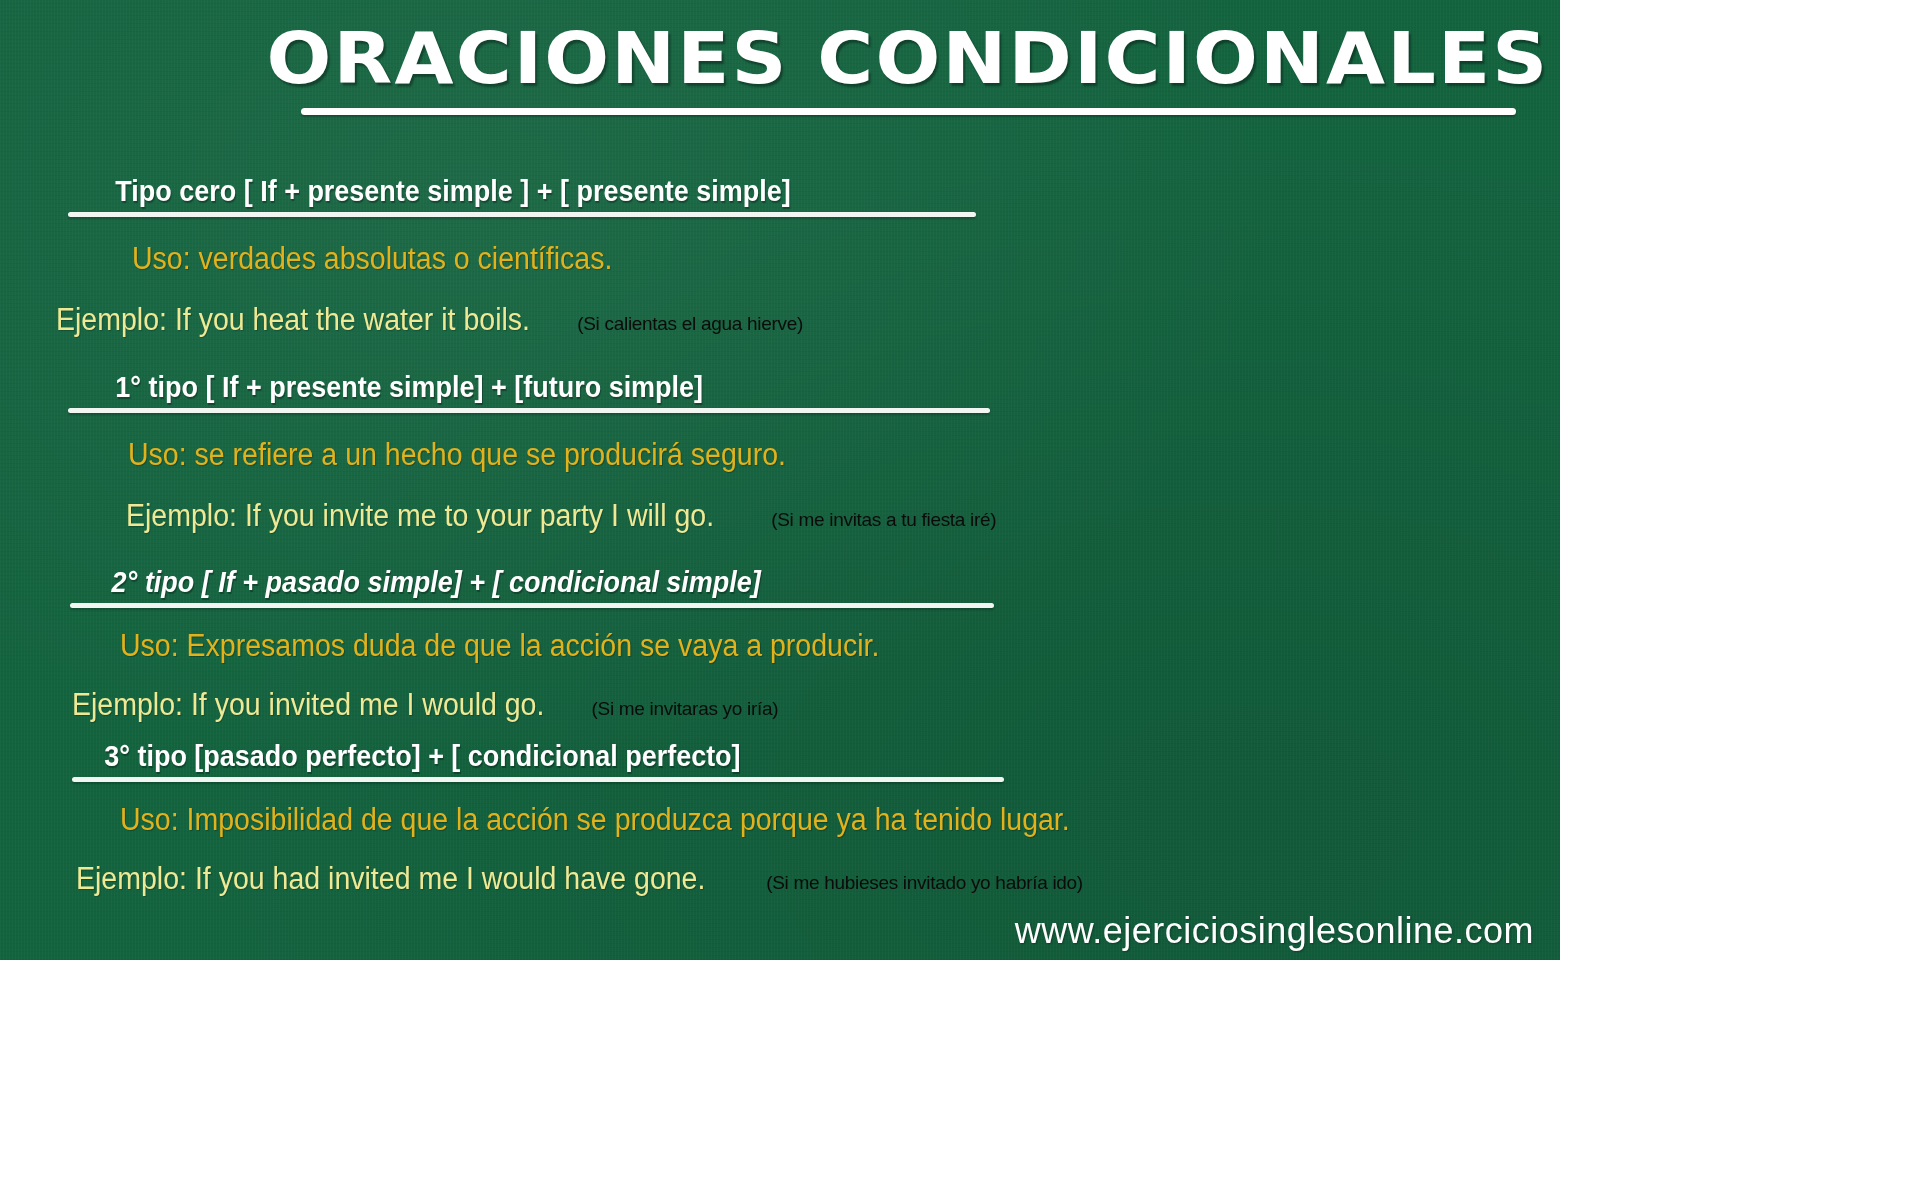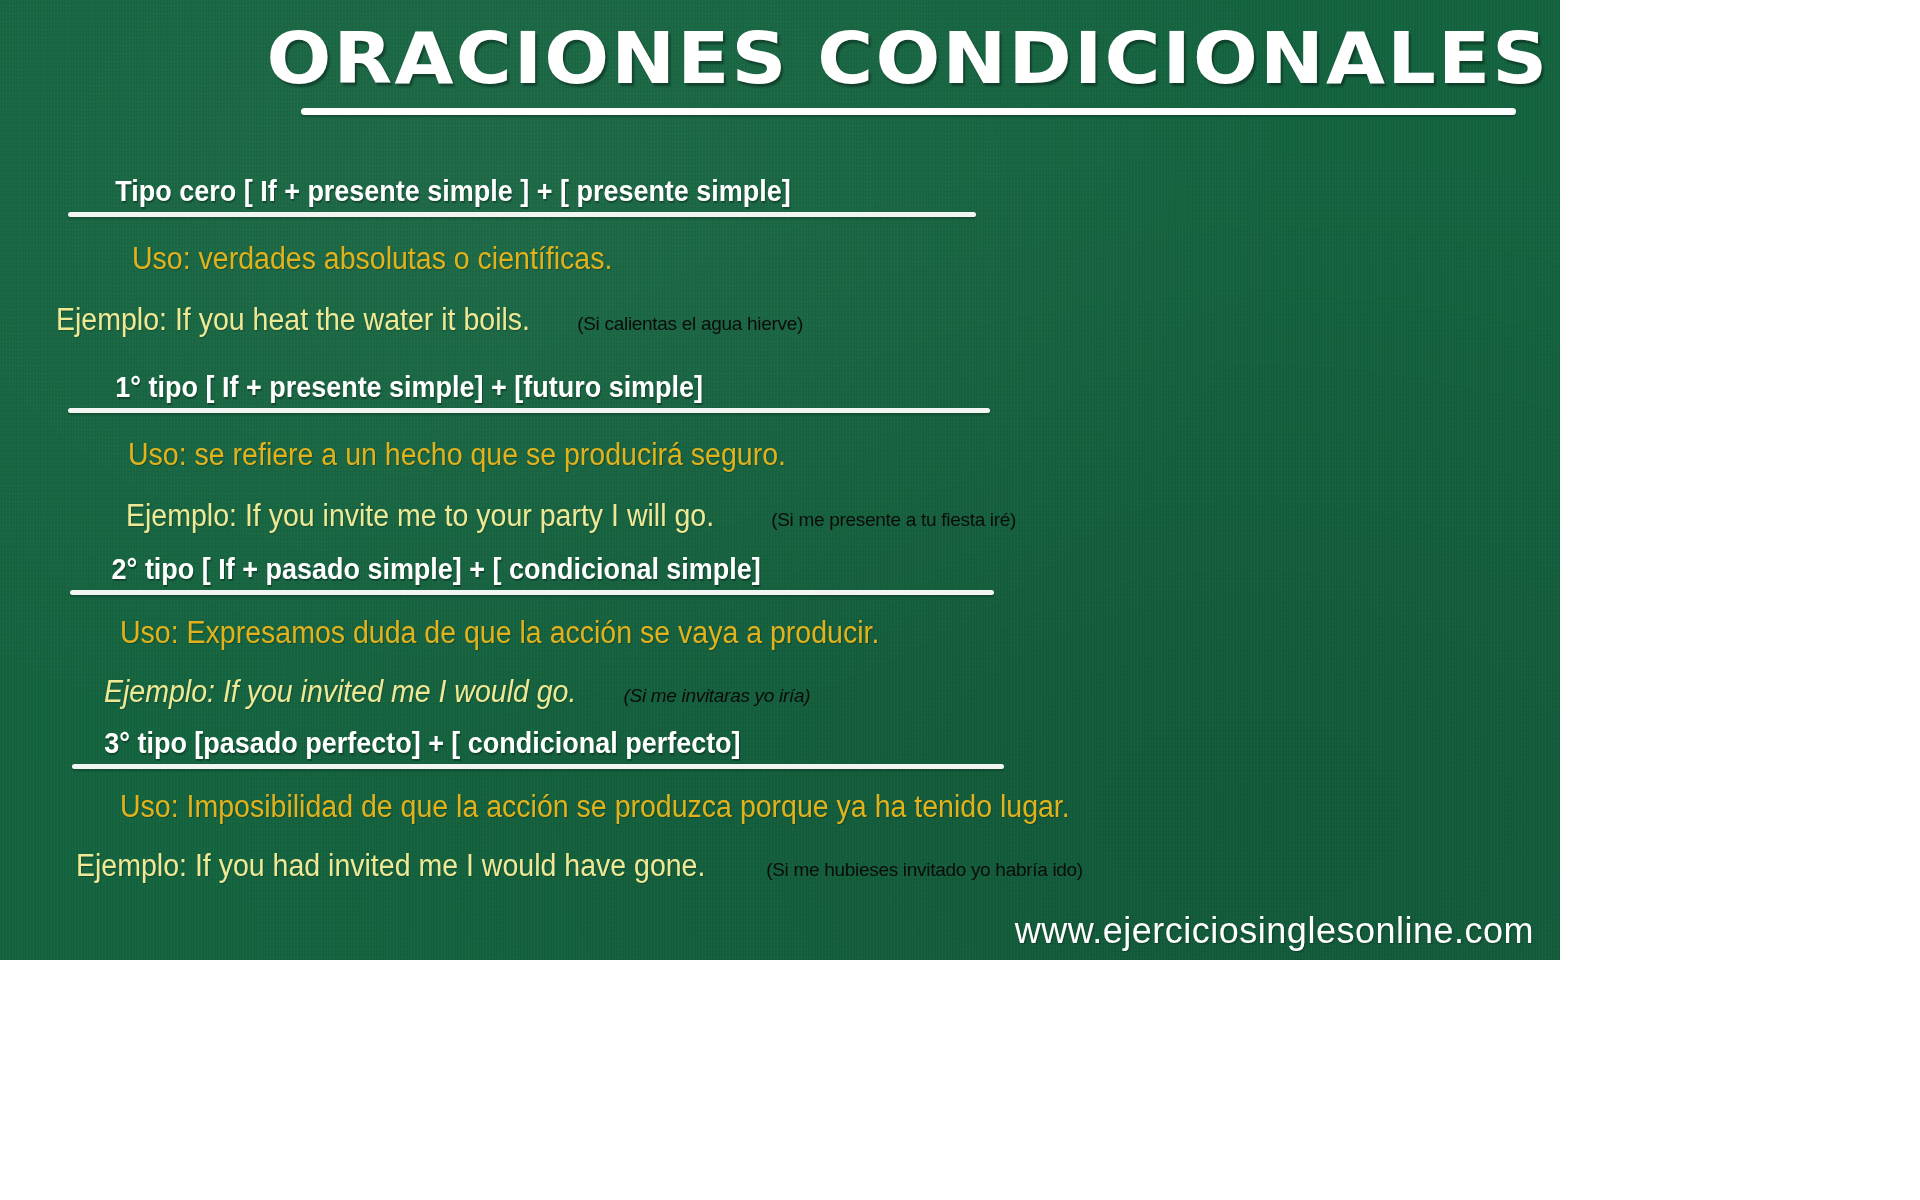--- a/index.html
+++ b/index.html
@@ -163,31 +163,31 @@
     </div>
 
     <div class="section">
       <div class="sec-head-wrap" style="margin-top:34px;">
         <div class="sec-head">1° tipo [ If + presente simple] + [futuro simple]</div>
         <div class="sec-rule" style="margin-left:68px; width:922px;"></div>
       </div>
       <div class="line uso" style="margin-top:26px; margin-left:128px;">Uso: se refiere a un hecho que se producirá seguro.</div>
       <div class="ejemplo-row" style="margin-top:28px; margin-left:126px;">
         <span class="ejemplo">Ejemplo: If you invite me to your party I will go.</span>
-        <span class="trans">(Si me presente a tu fiesta iré)</span>
+        <span class="trans">(Si me invitas a tu fiesta iré)</span>
       </div>
     </div>
 
     <div class="section">
-      <div class="sec-head-wrap" style="margin-top:20px;">
+      <div class="sec-head-wrap" style="margin-top:33px;font-style:italic;">
         <div class="sec-head" style="padding-left:120px;">2° tipo [ If + pasado simple] + [ condicional simple]</div>
         <div class="sec-rule" style="margin-left:70px; width:924px;"></div>
       </div>
       <div class="line uso" style="margin-top:22px; margin-left:120px;">Uso: Expresamos duda de que la acción se vaya a producir.</div>
-      <div class="ejemplo-row" style="margin-top:26px; margin-left:104px;font-style:italic;">
+      <div class="ejemplo-row" style="margin-top:26px; margin-left:72px;">
         <span class="ejemplo">Ejemplo: If you invited me I would go.</span>
         <span class="trans">(Si me invitaras yo iría)</span>
       </div>
     </div>
 
     <div class="section">
       <div class="sec-head-wrap" style="margin-top:18px;">
         <div class="sec-head" style="padding-left:112px;">3° tipo [pasado perfecto] + [ condicional perfecto]</div>
         <div class="sec-rule" style="margin-left:72px; width:932px;"></div>
       </div>

